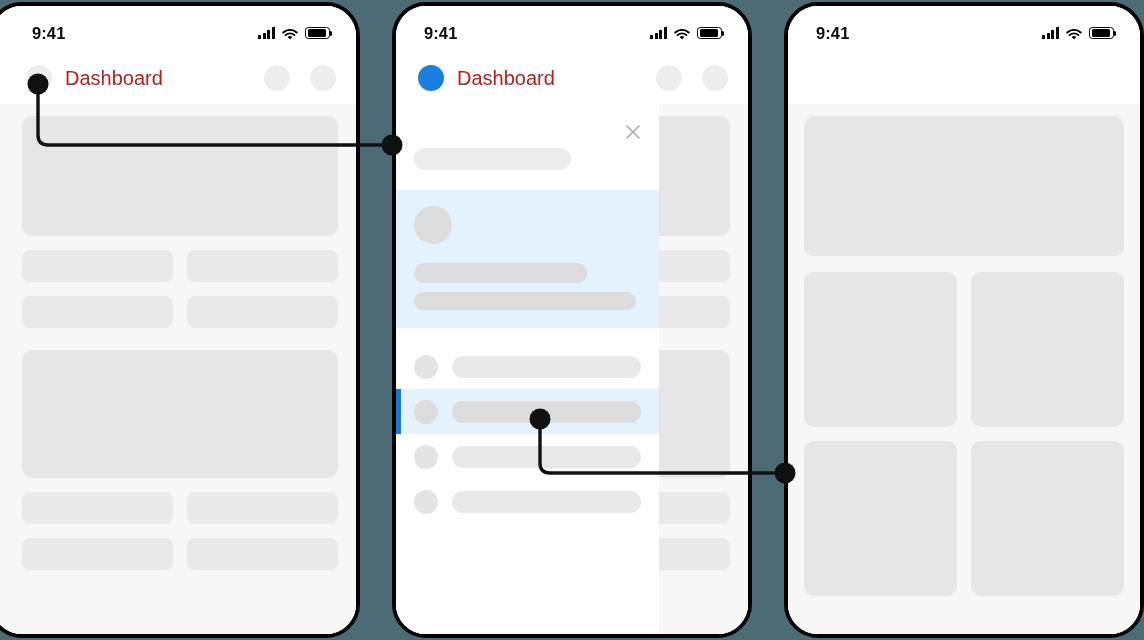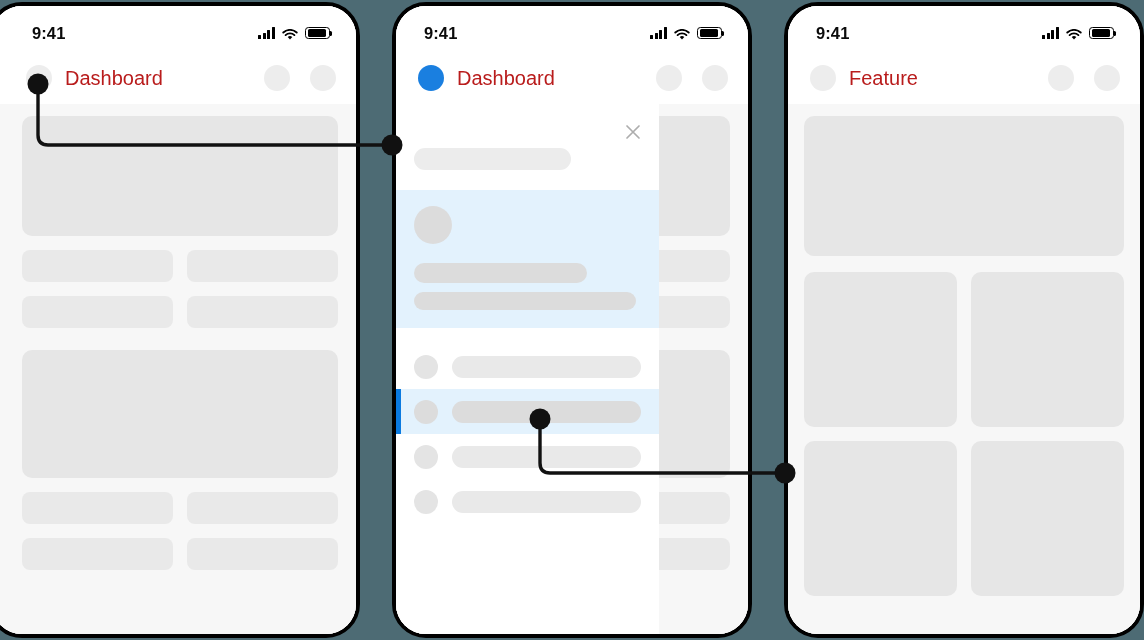--- a/index.html
+++ b/index.html
@@ -465,29 +465,20 @@
               <path d="M3.6 6.1A6.4 6.4 0 0 1 12.4 6.1" fill="none" stroke="#000" stroke-width="1.9" stroke-linecap="round"></path>
               <path d="M1.3 3.5A9.9 9.9 0 0 1 14.7 3.5" fill="none" stroke="#000" stroke-width="1.9" stroke-linecap="round"></path>
             </svg>
           </span>
           <span class="battery-icon">
             <span class="battery-fill"></span>
           </span>
         </span>
       </div>
 
-      <div class="app-bar">
-        <div class="nav-dot"></div>
-        <div class="app-title">Feature</div>
-        <div class="app-bar-spacer"></div>
-        <div class="app-actions">
-          <div class="nav-dot"></div>
-          <div class="nav-dot"></div>
-        </div>
-      </div>
 
       <div class="feature-body">
         <div class="feature-hero"></div>
         <div class="feature-grid">
           <div class="tile"></div>
           <div class="tile"></div>
           <div class="tile"></div>
           <div class="tile"></div>
         </div>
       </div>

